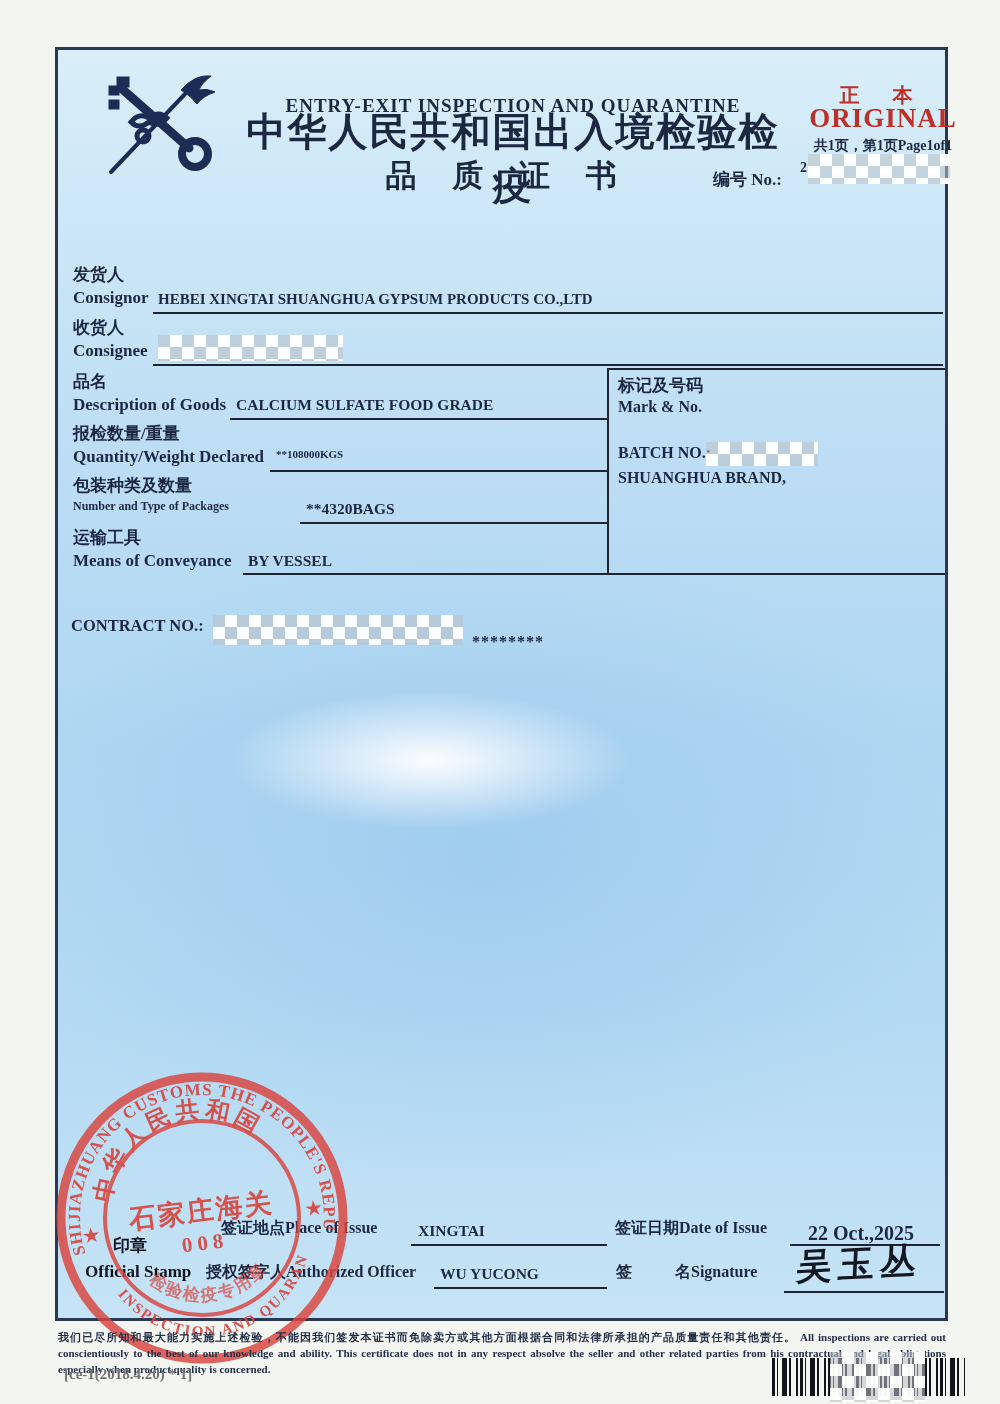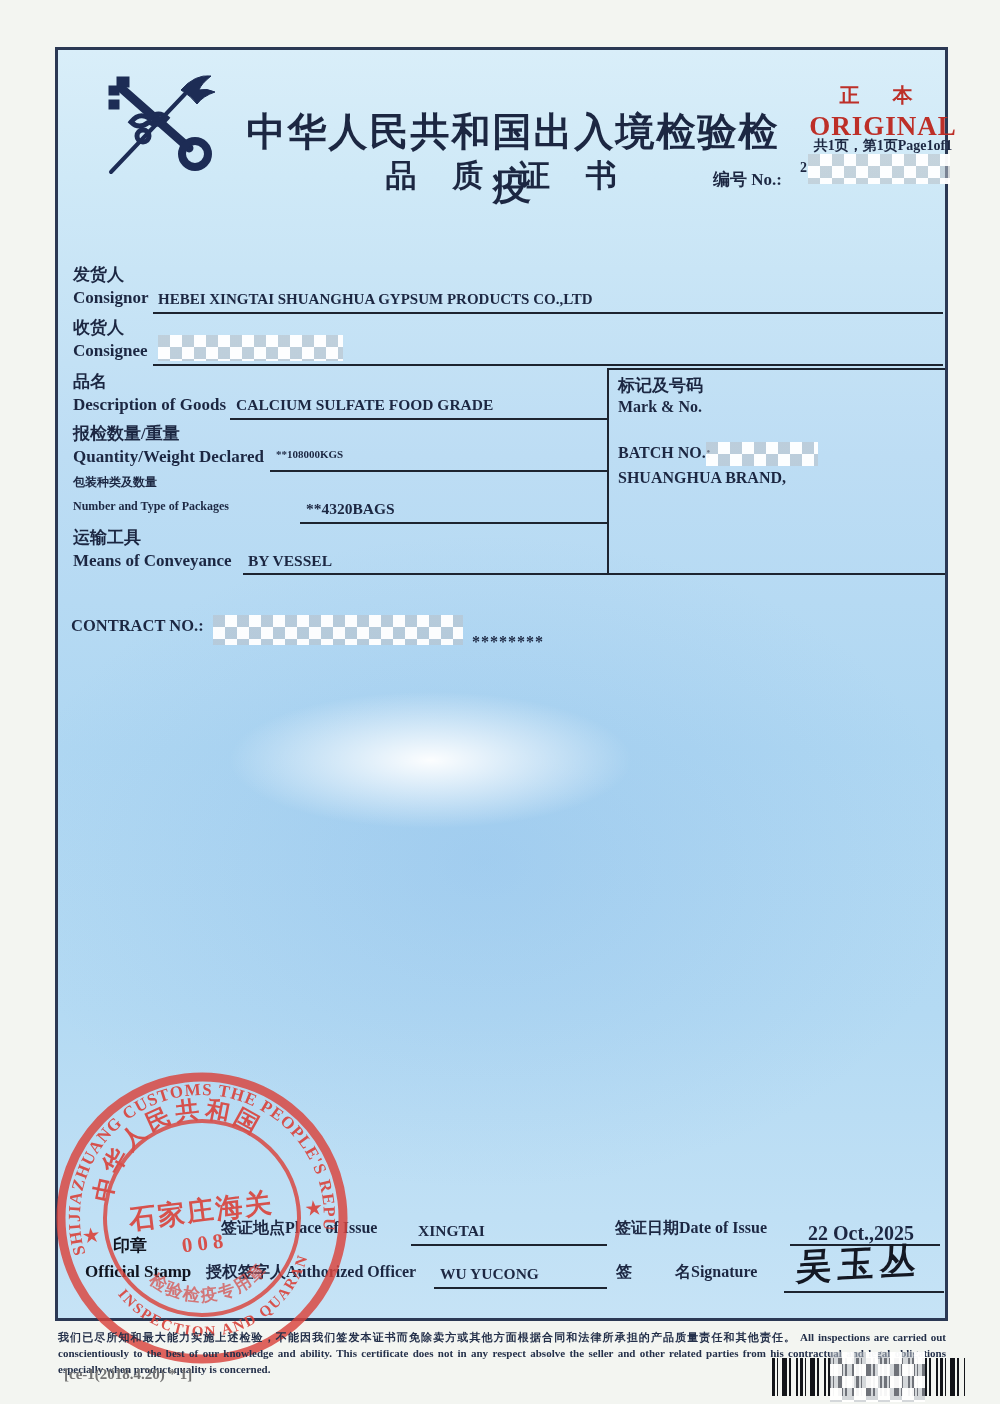--- a/index.html
+++ b/index.html
@@ -73,23 +73,24 @@
         <line x1="18" y1="112" x2="92" y2="34" stroke-width="4" stroke-linecap="round"></line>
 
         <path d="M88,30 q14,-16 30,-14 q-10,8 -12,14 q8,-2 16,2 q-12,4 -18,12 q-6,-8 -16,-14z" stroke-width="1"></path>
 
         <path d="M56,58 q10,-8 18,0 q-8,10 -18,4 q-10,8 -18,0 q8,-10 18,-4z" fill="none" stroke-width="5"></path>
         <circle cx="50" cy="76" r="6" fill="none" stroke-width="5"></circle>
       </g>
     </svg>
 
     <div class="abs cn navy" style="left:175px;top:10px;width:560px;text-align:center;font-size:39px;letter-spacing:2px;margin-top:45px;">中华人民共和国出入境检验检疫</div>
+    <div class="abs en navy" style="left:145px;top:45px;width:620px;text-align:center;font-size:19px;letter-spacing:1px;">ENTRY-EXIT  INSPECTION  AND  QUARANTINE</div>
 
     <div class="abs cn red" style="left:745px;top:32px;width:160px;text-align:center;font-size:20px;letter-spacing:14px;">正  本</div>
-    <div class="abs en red" style="left:745px;top:53px;width:160px;text-align:center;font-size:27px;letter-spacing:1px;margin-top:8px;">ORIGINAL</div>
+    <div class="abs en red" style="left:745px;top:53px;width:160px;text-align:center;font-size:27px;letter-spacing:1px;">ORIGINAL</div>
     <div class="abs cn navy" style="left:730px;top:87px;width:190px;text-align:center;font-size:14px;">共1页，第1页Page1of1</div>
 
     <div class="abs cn navy" style="left:270px;top:105px;width:360px;text-align:center;font-size:31px;letter-spacing:14px;">品 质 证 书</div>
 
     <div class="abs cn navy" style="left:655px;top:118px;font-size:17px;">编号 No.:</div>
     <div class="abs en navy" style="left:742px;top:110px;font-size:14px;">2</div>
     <div class="redact" style="left:750px;top:104px;width:142px;height:30px;"></div>
 
     <div class="abs cn navy" style="left:15px;top:213px;font-size:17px;">发货人</div>
     <div class="abs en navy" style="left:15px;top:238px;font-size:17px;">Consignor</div>
@@ -108,21 +109,21 @@
     <div class="abs cn navy" style="left:15px;top:320px;font-size:17px;">品名</div>
     <div class="abs en navy" style="left:15px;top:345px;font-size:17px;">Description of Goods</div>
     <div class="abs en navy" style="left:178px;top:346px;font-size:15.5px;">CALCIUM SULFATE FOOD GRADE</div>
     <div class="uline" style="left:172px;top:368px;width:377px;"></div>
 
     <div class="abs cn navy" style="left:15px;top:372px;font-size:17px;">报检数量/重量</div>
     <div class="abs en navy" style="left:15px;top:397px;font-size:17px;">Quantity/Weight Declared</div>
     <div class="abs en navy" style="left:218px;top:398px;font-size:11px;text-align:right;">**108000KGS</div>
     <div class="uline" style="left:212px;top:420px;width:337px;"></div>
 
-    <div class="abs cn navy" style="left:15px;top:424px;font-size:12px;">包装种类及数量</div>
+    <div class="abs cn navy" style="left:15px;top:424px;font-size:17px;">包装种类及数量</div>
     <div class="abs en navy" style="left:15px;top:449px;font-size:12px;">Number and Type of Packages</div>
     <div class="abs en navy" style="left:248px;top:450px;font-size:15.5px;">**4320BAGS</div>
     <div class="uline" style="left:242px;top:472px;width:307px;"></div>
 
     <div class="abs cn navy" style="left:15px;top:476px;font-size:17px;">运输工具</div>
     <div class="abs en navy" style="left:15px;top:501px;font-size:17px;">Means of Conveyance</div>
     <div class="abs en navy" style="left:190px;top:502px;font-size:15.5px;">BY VESSEL</div>
     <div class="uline" style="left:185px;top:523px;width:364px;"></div>
 
     <div class="abs cn navy" style="left:560px;top:324px;font-size:17px;">标记及号码</div>

